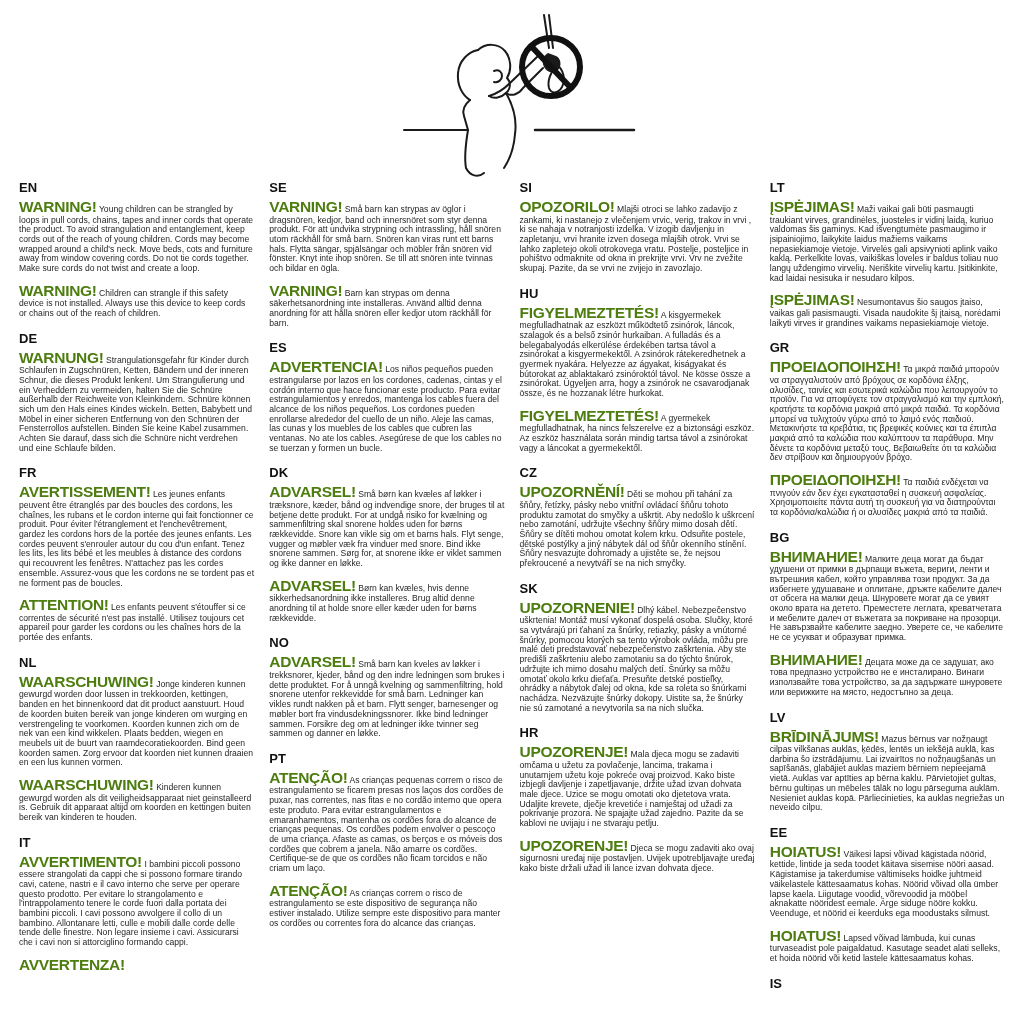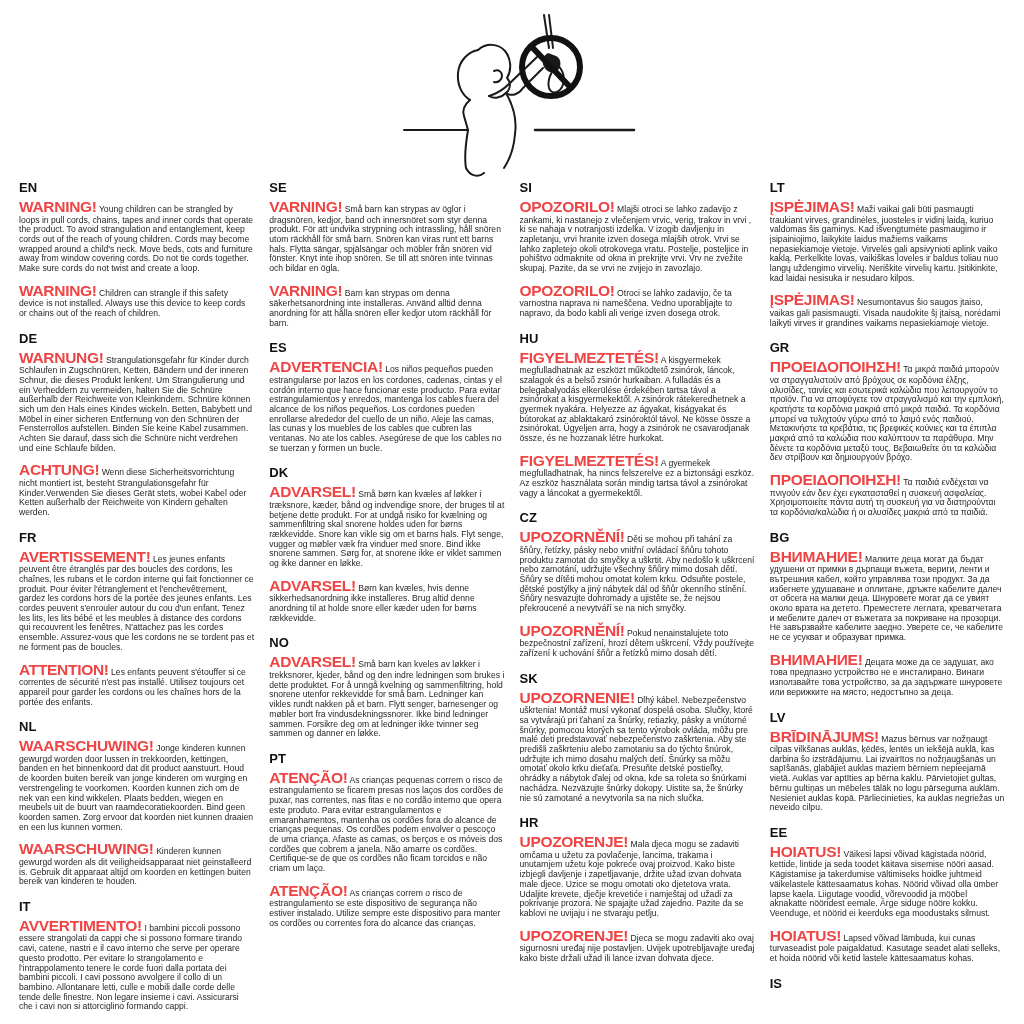--- a/index.html
+++ b/index.html
@@ -4,21 +4,21 @@
 <style>
   html,body{margin:0;padding:0;width:1024px;height:1024px;background:#ffffff;overflow:hidden;}
   body{font-family:"Liberation Sans","DejaVu Sans",sans-serif;color:#1c1c1c;}
   .page{position:relative;width:1024px;height:1024px;}
   .figure-wrap{position:absolute;top:10px;left:398px;width:244px;height:168px;}
   .columns{position:absolute;top:180px;left:0;display:flex;gap:15px;padding:0 19px;width:986px;}
   .col{flex:1;min-width:0;}
   .lang-section{margin:0 0 12px 0;}
   .lang-code{font-size:13px;font-weight:bold;color:#111;margin:0 0 3px 0;}
   .block{margin:0 0 8px 0;font-size:8.6px;line-height:1.13;color:#262626;text-align:left;}
-  .wtitle{font-size:15.5px;font-weight:bold;letter-spacing:-0.3px;color:#ef4444;text-align:center;}
+  .wtitle{font-size:15.5px;font-weight:bold;letter-spacing:-0.3px;color:#4d7c0f;text-align:center;}
 </style>
 </head>
 <body>
 
 <div class="page">
 
   <div class="figure-wrap">
     <svg viewBox="0 0 244 168" width="244" height="168">
       <g fill="none" stroke="#1a1a1a" stroke-width="2" stroke-linecap="round" stroke-linejoin="round">
 
@@ -51,21 +51,20 @@
   <div class="columns">
       <div class="col">
         <section class="lang-section">
           <div class="lang-code">EN</div>
           <p class="block"><span class="wtitle">WARNING!</span><span> </span><span>Young children can be strangled by loops in pull cords, chains, tapes and inner cords that operate the product. To avoid strangulation and entanglement, keep cords out of the reach of young children. Cords may become wrapped around a child's neck. Move beds, cots and furniture away from window covering cords. Do not tie cords together. Make sure cords do not twist and create a loop.</span></p>
           <p class="block"><span class="wtitle">WARNING!</span><span> </span><span>Children can strangle if this safety device is not installed. Always use this device to keep cords or chains out of the reach of children.</span></p>
         </section>
         <section class="lang-section">
           <div class="lang-code">DE</div>
           <p class="block"><span class="wtitle">WARNUNG!</span><span> </span><span>Strangulationsgefahr für Kinder durch Schlaufen in Zugschnüren, Ketten, Bändern und der inneren Schnur, die dieses Produkt lenken!. Um Strangulierung und ein Verheddern zu vermeiden, halten Sie die Schnüre außerhalb der Reichweite von Kleinkindern. Schnüre können sich um den Hals eines Kindes wickeln. Betten, Babybett und Möbel in einer sicheren Entfernung von den Schnüren der Fensterrollos aufstellen. Binden Sie keine Kabel zusammen. Achten Sie darauf, dass sich die Schnüre nicht verdrehen und eine Schlaufe bilden.</span></p>
-          <p class="block"><span class="wtitle">ACHTUNG!</span><span> </span><span>Wenn diese Sicherheitsvorrichtung nicht montiert ist, besteht Strangulationsgefahr für Kinder.Verwenden Sie dieses Gerät stets, wobei Kabel oder Ketten außerhalb der Reichweite von Kindern gehalten werden.</span></p>
         </section>
         <section class="lang-section">
           <div class="lang-code">FR</div>
           <p class="block"><span class="wtitle">AVERTISSEMENT!</span><span> </span><span>Les jeunes enfants peuvent être étranglés par des boucles des cordons, les chaînes, les rubans et le cordon interne qui fait fonctionner ce produit. Pour éviter l'étranglement et l'enchevêtrement, gardez les cordons hors de la portée des jeunes enfants. Les cordes peuvent s'enrouler autour du cou d'un enfant. Tenez les lits, les lits bébé et les meubles à distance des cordons qui recouvrent les fenêtres. N'attachez pas les cordes ensemble. Assurez-vous que les cordons ne se tordent pas et ne forment pas de boucles.</span></p>
           <p class="block"><span class="wtitle">ATTENTION!</span><span> </span><span>Les enfants peuvent s'étouffer si ce correntes de sécurité n'est pas installé. Utilisez toujours cet appareil pour garder les cordons ou les chaînes hors de la portée des enfants.</span></p>
         </section>
         <section class="lang-section">
           <div class="lang-code">NL</div>
           <p class="block"><span class="wtitle">WAARSCHUWING!</span><span> </span><span>Jonge kinderen kunnen gewurgd worden door lussen in trekkoorden, kettingen, banden en het binnenkoord dat dit product aanstuurt. Houd de koorden buiten bereik van jonge kinderen om wurging en verstrengeling te voorkomen. Koorden kunnen zich om de nek van een kind wikkelen. Plaats bedden, wiegen en meubels uit de buurt van raamdecoratiekoorden. Bind geen koorden samen. Zorg ervoor dat koorden niet kunnen draaien en een lus kunnen vormen.</span></p>
           <p class="block"><span class="wtitle">WAARSCHUWING!</span><span> </span><span>Kinderen kunnen gewurgd worden als dit veiligheidsapparaat niet geinstalleerd is. Gebruik dit apparaat altijd om koorden en kettingen buiten bereik van kinderen te houden.</span></p>
@@ -98,31 +97,29 @@
         <section class="lang-section">
           <div class="lang-code">PT</div>
           <p class="block"><span class="wtitle">ATENÇÃO!</span><span> </span><span>As crianças pequenas correm o risco de estrangulamento se ficarem presas nos laços dos cordões de puxar, nas correntes, nas fitas e no cordão interno que opera este produto. Para evitar estrangulamentos e emaranhamentos, mantenha os cordões fora do alcance de crianças pequenas. Os cordões podem envolver o pescoço de uma criança. Afaste as camas, os berços e os móveis dos cordões que cobrem a janela. Não amarre os cordões. Certifique-se de que os cordões não ficam torcidos e não criam um laço.</span></p>
           <p class="block"><span class="wtitle">ATENÇÃO!</span><span> </span><span>As crianças correm o risco de estrangulamento se este dispositivo de segurança não estiver instalado. Utilize sempre este dispositivo para manter os cordões ou correntes fora do alcance das crianças.</span></p>
         </section>
       </div>
       <div class="col">
         <section class="lang-section">
           <div class="lang-code">SI</div>
           <p class="block"><span class="wtitle">OPOZORILO!</span><span> </span><span>Mlajši otroci se lahko zadavijo z zankami, ki nastanejo z vlečenjem vrvic, verig, trakov in vrvi , ki se nahaja v notranjosti izdelka. V izogib davljenju in zapletanju, vrvi hranite izven dosega mlajših otrok. Vrvi se lahko zapletejo okoli otrokovega vratu. Postelje, posteljice in pohištvo odmaknite od okna in prekrijte vrvi. Vrv ne zvežite skupaj. Pazite, da se vrvi ne zvijejo in zavozlajo.</span></p>
-          <p class="block"><span class="wtitle">OPOZORILO!</span><span> </span><span>Otroci se lahko zadavijo, če ta varnostna naprava ni nameščena. Vedno uporabljajte to napravo, da bodo kabli ali verige izven dosega otrok.</span></p>
         </section>
         <section class="lang-section">
           <div class="lang-code">HU</div>
           <p class="block"><span class="wtitle">FIGYELMEZTETÉS!</span><span> </span><span>A kisgyermekek megfulladhatnak az eszközt működtető zsinórok, láncok, szalagok és a belső zsinór hurkaiban. A fulladás és a belegabalyodás elkerülése érdekében tartsa távol a zsinórokat a kisgyermekektől. A zsinórok rátekeredhetnek a gyermek nyakára. Helyezze az ágyakat, kiságyakat és bútorokat az ablaktakaró zsinóroktól távol. Ne kösse össze a zsinórokat. Ügyeljen arra, hogy a zsinórok ne csavarodjanak össze, és ne hozzanak létre hurkokat.</span></p>
           <p class="block"><span class="wtitle">FIGYELMEZTETÉS!</span><span> </span><span>A gyermekek megfulladhatnak, ha nincs felszerelve ez a biztonsági eszköz. Az eszköz használata során mindig tartsa távol a zsinórokat vagy a láncokat a gyermekektől.</span></p>
         </section>
         <section class="lang-section">
           <div class="lang-code">CZ</div>
           <p class="block"><span class="wtitle">UPOZORNĚNÍ!</span><span> </span><span>Děti se mohou při tahání za šňůry, řetízky, pásky nebo vnitřní ovládací šňůru tohoto produktu zamotat do smyčky a uškrtit. Aby nedošlo k uškrcení nebo zamotání, udržujte všechny šňůry mimo dosah dětí. Šňůry se dítěti mohou omotat kolem krku. Odsuňte postele, dětské postýlky a jiný nábytek dál od šňůr okenního stínění. Šňůry nesvazujte dohromady a ujistěte se, že nejsou překroucené a nevytváří se na nich smyčky.</span></p>
-          <p class="block"><span class="wtitle">UPOZORNĚNÍ!</span><span> </span><span>Pokud nenainstalujete toto bezpečnostní zařízení, hrozí dětem uškrcení. Vždy používejte zařízení k uchování šňůr a řetízků mimo dosah dětí.</span></p>
         </section>
         <section class="lang-section">
           <div class="lang-code">SK</div>
           <p class="block"><span class="wtitle">UPOZORNENIE!</span><span> </span><span>Dlhý kábel. Nebezpečenstvo uškrtenia! Montáž musí vykonať dospelá osoba. Slučky, ktoré sa vytvárajú pri ťahaní za šnúrky, retiazky, pásky a vnútorné šnúrky, pomocou ktorých sa tento výrobok ovláda, môžu pre malé deti predstavovať nebezpečenstvo zaškrtenia. Aby ste predišli zaškrteniu alebo zamotaniu sa do týchto šnúrok, udržujte ich mimo dosahu malých detí. Šnúrky sa môžu omotať okolo krku dieťaťa. Presuňte detské postieľky, ohrádky a nábytok ďalej od okna, kde sa roleta so šnúrkami nachádza. Nezväzujte šnúrky dokopy. Uistite sa, že šnúrky nie sú zamotané a nevytvorila sa na nich slučka.</span></p>
         </section>
         <section class="lang-section">
           <div class="lang-code">HR</div>
           <p class="block"><span class="wtitle">UPOZORENJE!</span><span> </span><span>Mala djeca mogu se zadaviti omčama u užetu za povlačenje, lancima, trakama i unutarnjem užetu koje pokreće ovaj proizvod. Kako biste izbjegli davljenje i zapetljavanje, držite užad izvan dohvata male djece. Uzice se mogu omotati oko djetetova vrata. Udaljite krevete, dječje krevetiće i namještaj od užadi za pokrivanje prozora. Ne spajajte užad zajedno. Pazite da se kablovi ne uvijaju i ne stvaraju petlju.</span></p>
           <p class="block"><span class="wtitle">UPOZORENJE!</span><span> </span><span>Djeca se mogu zadaviti ako ovaj sigurnosni uređaj nije postavljen. Uvijek upotrebljavajte uređaj kako biste držali užad ili lance izvan dohvata djece.</span></p>
         </section>

